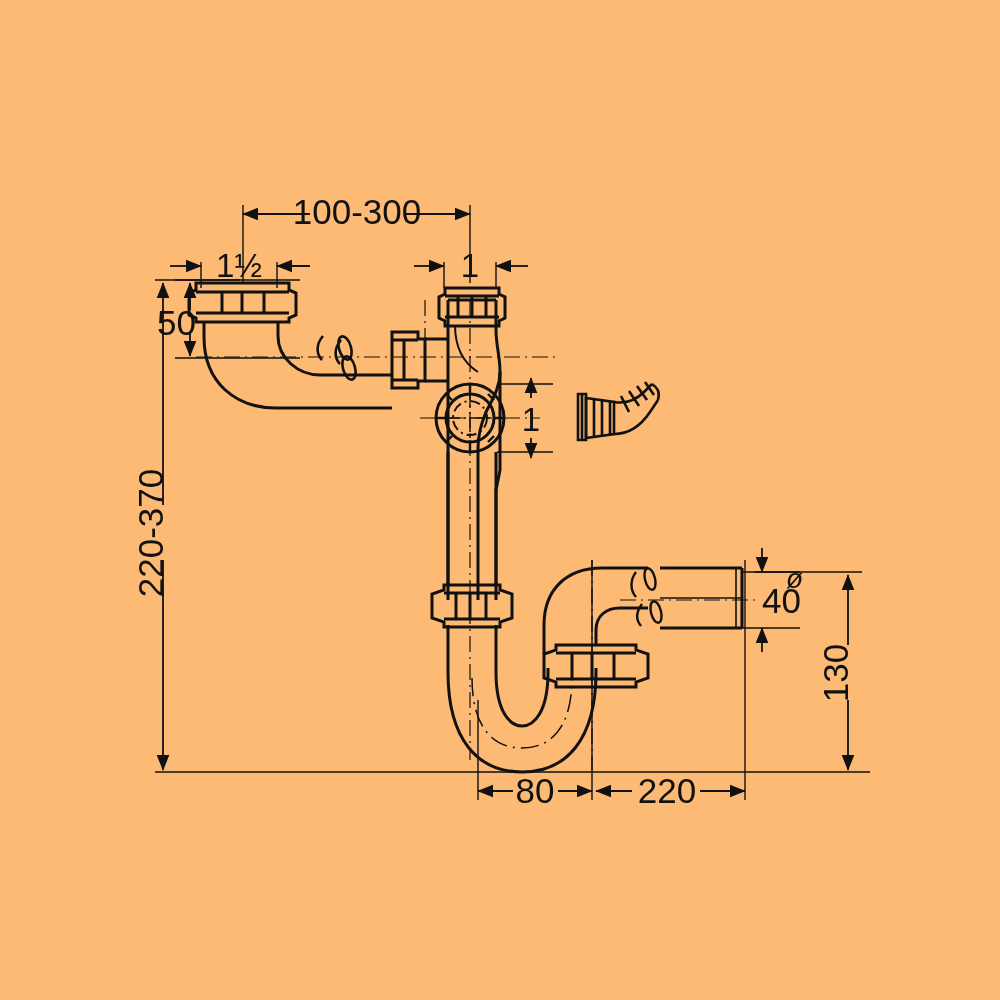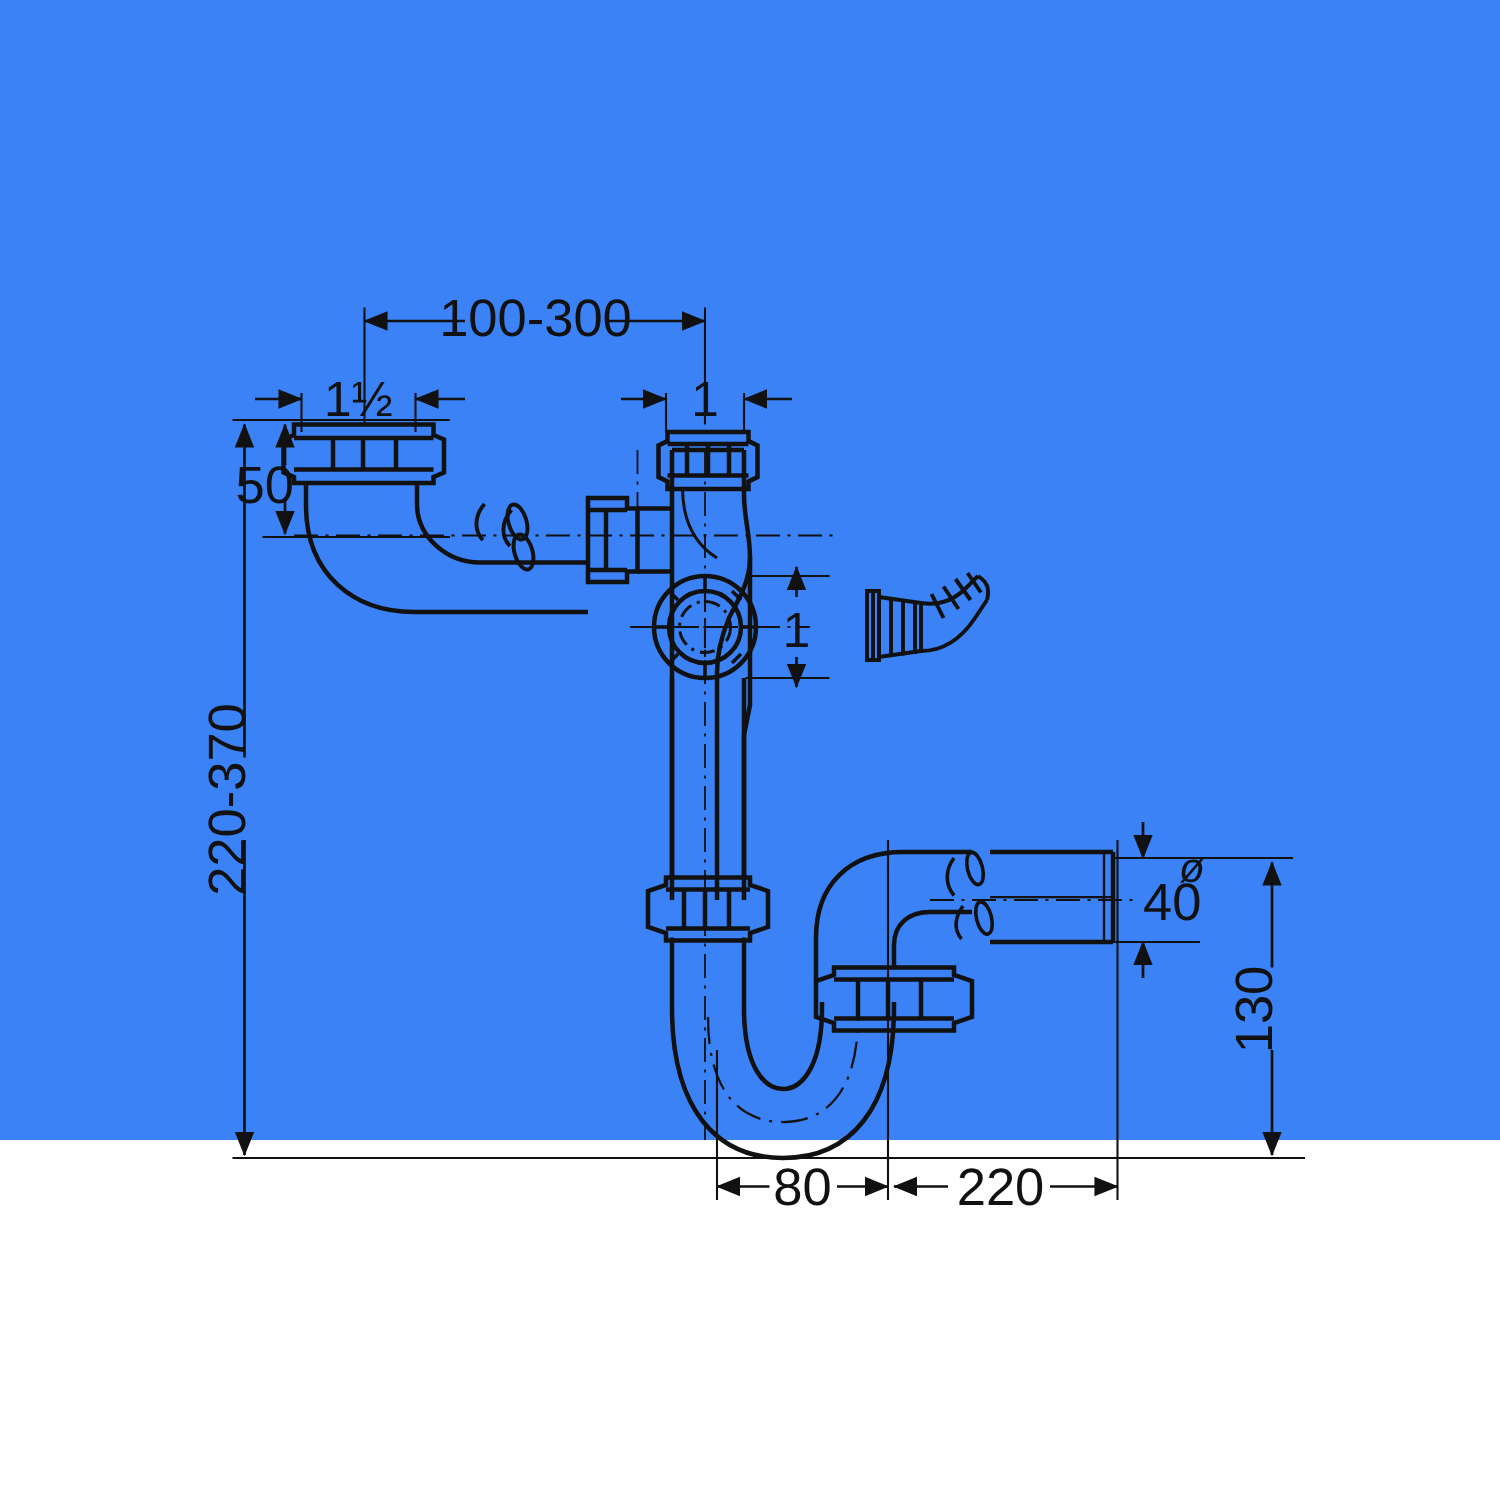--- a/index.html
+++ b/index.html
@@ -1,18 +1,18 @@
 <!DOCTYPE html>
 <html><head>
 <meta charset="utf-8">
 <style>
   html,body{margin:0;padding:0;background:#ffffff;}
   body{width:1000px;height:1000px;overflow:hidden;
        font-family:"Liberation Sans", sans-serif;}
-  #stage{position:relative;width:1000px;height:760px;background:#3b82f6;}
+  #stage{position:relative;width:1000px;height:1000px;background:#fdba74;}
   svg{display:block;}
   .dimtext{font-family:"Liberation Sans", sans-serif;fill:#111;}
 </style>
 </head>
 <body>
 
 <div id="stage">
 
 <svg width="1000" height="1000" viewBox="0 0 1000 1000">
 

